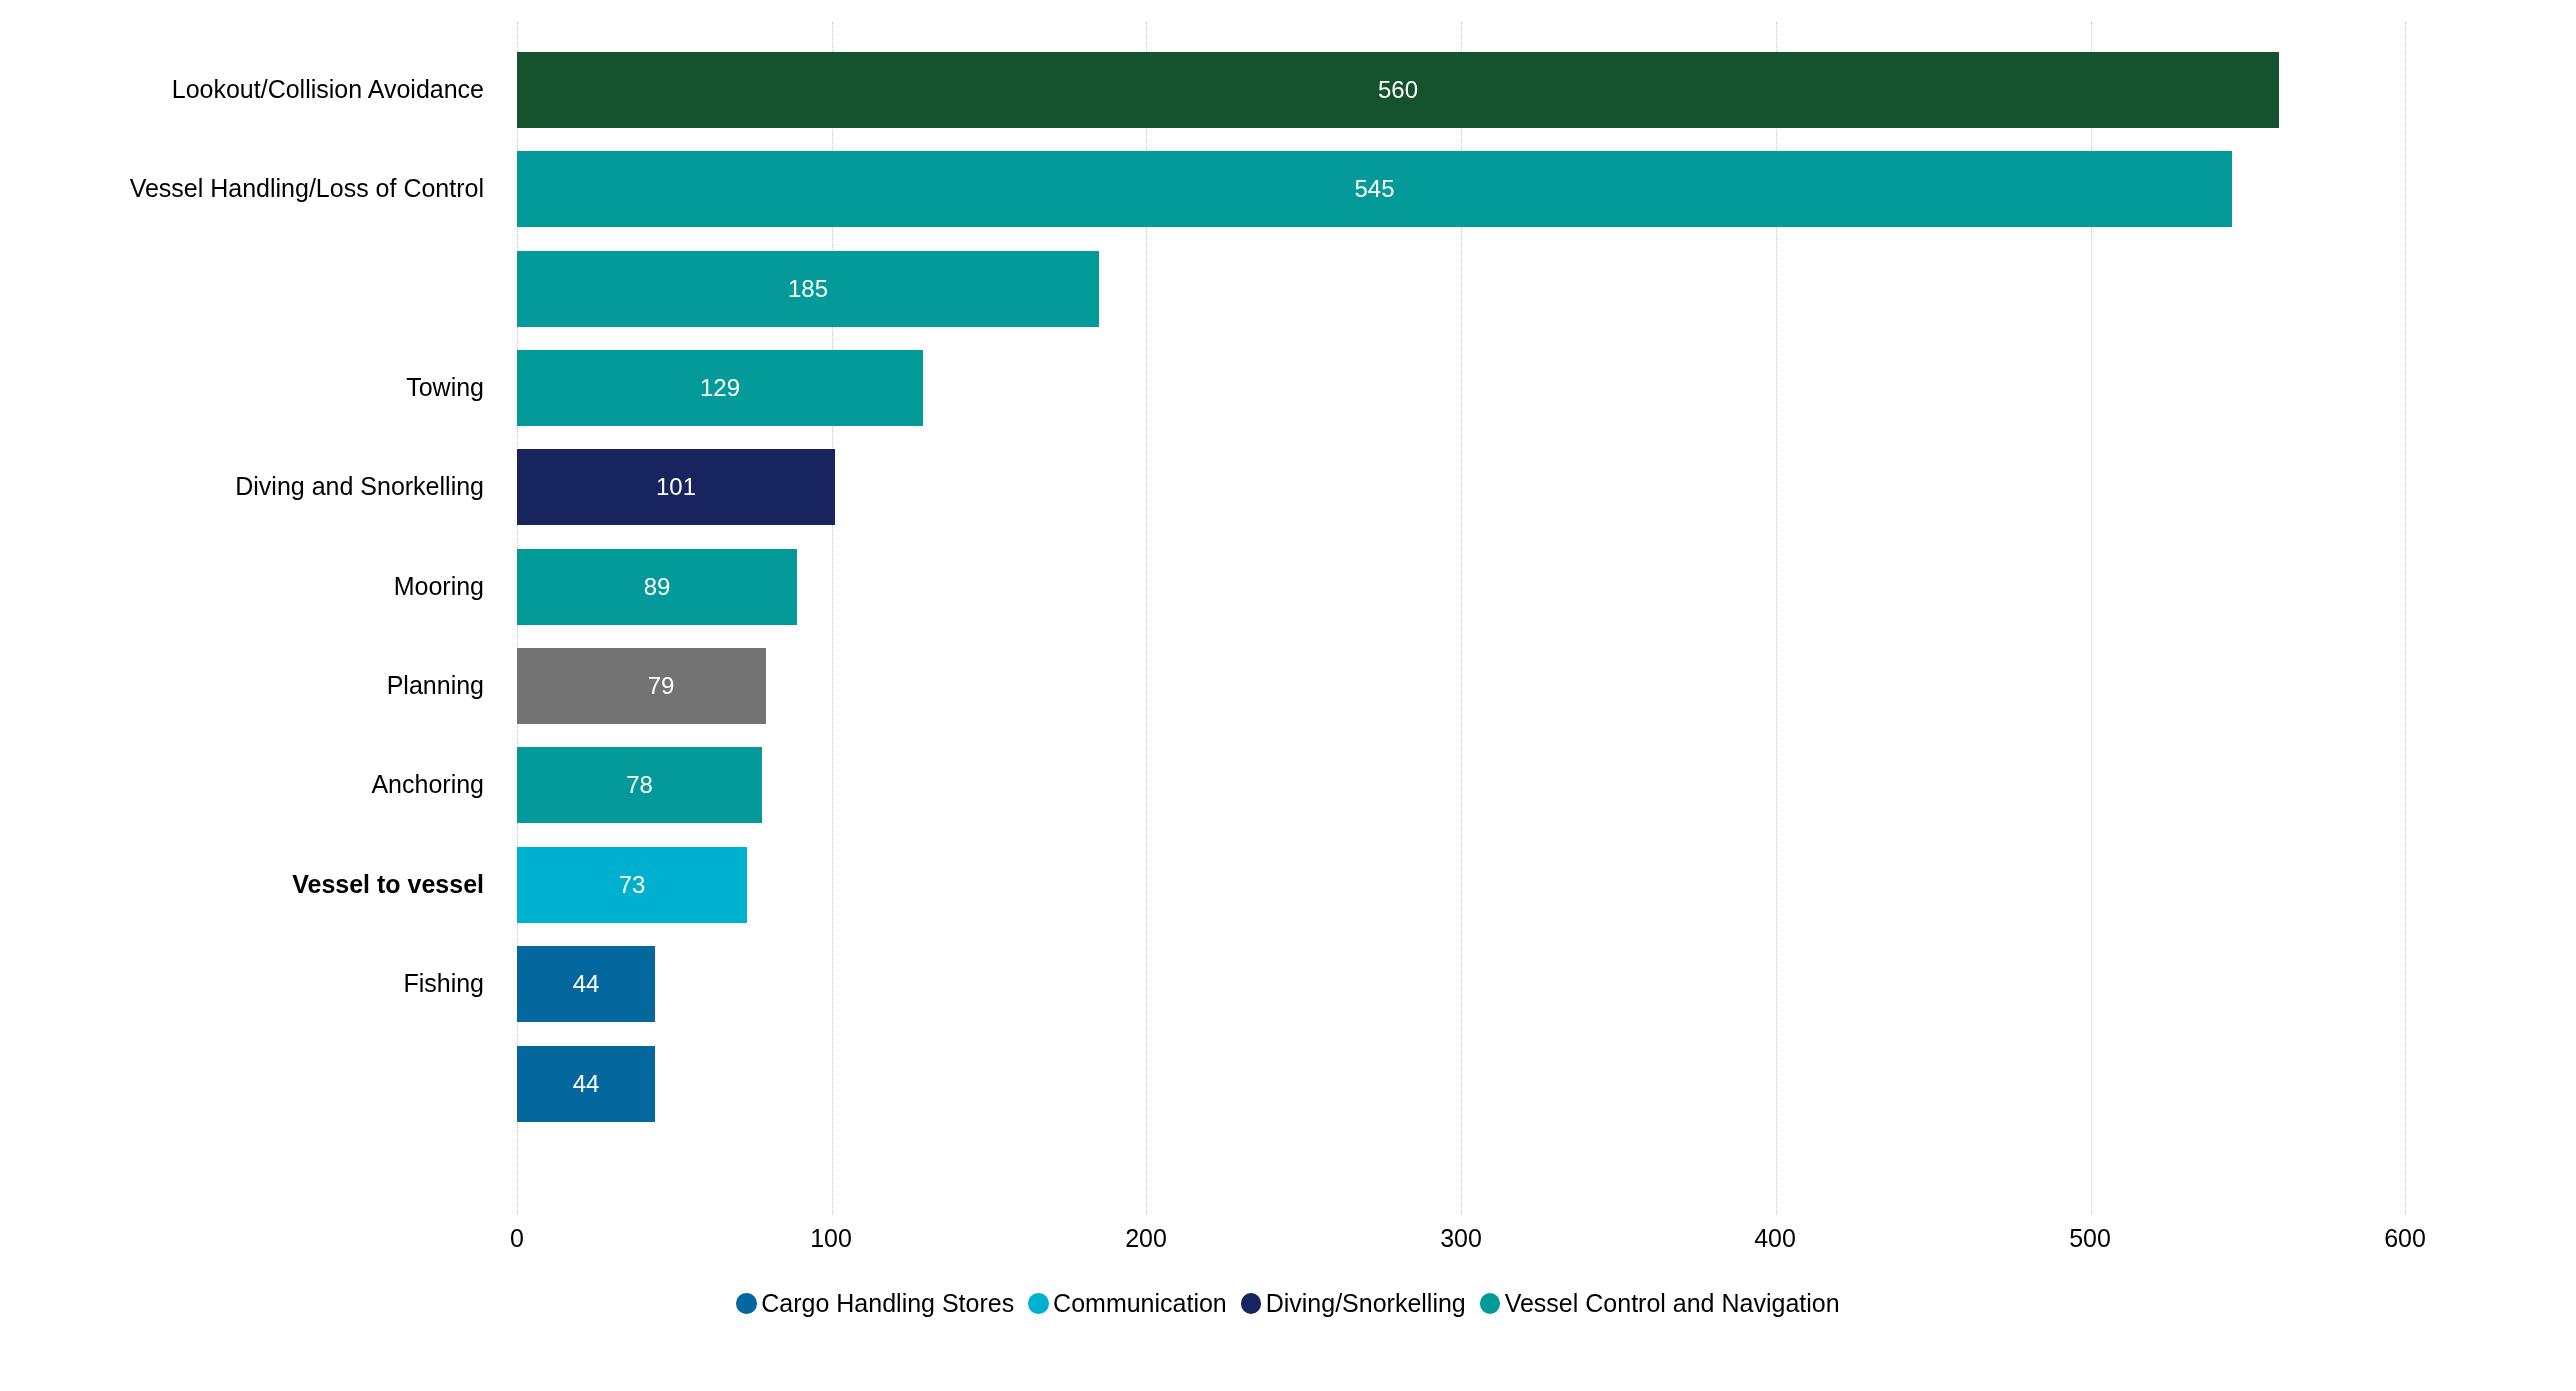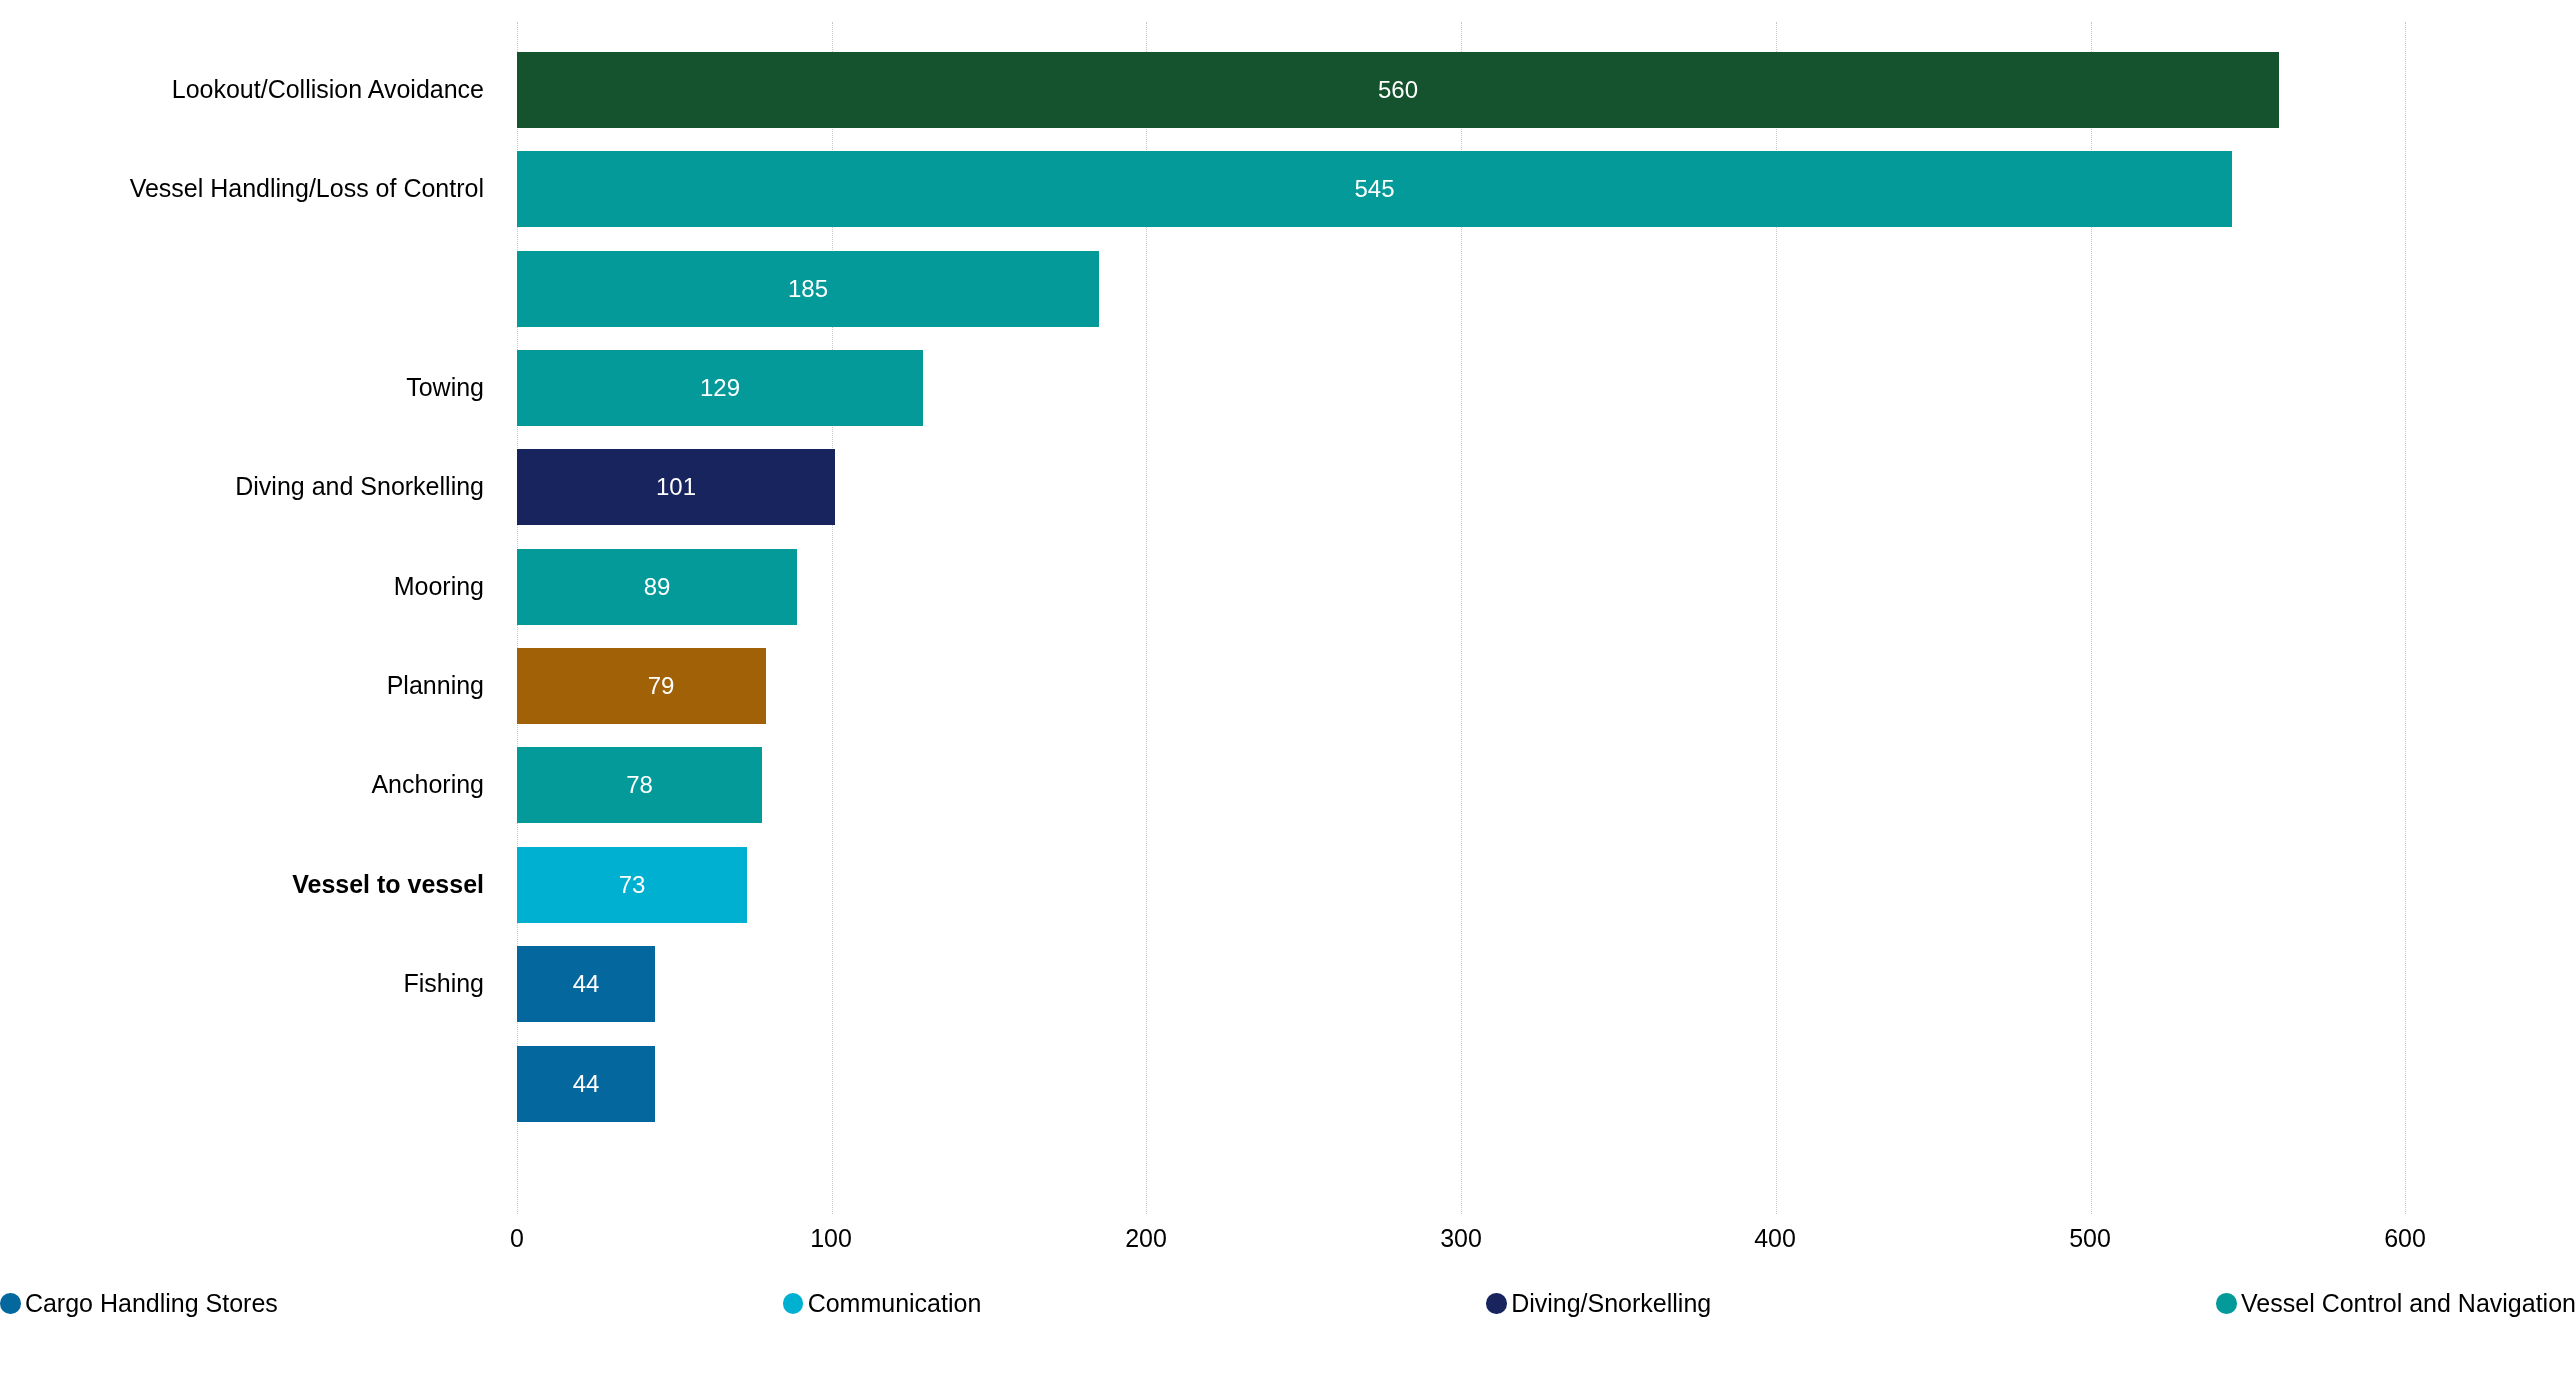--- a/index.html
+++ b/index.html
@@ -106,21 +106,21 @@
   }
 
   
   #legend {
     position: absolute;
     left: 0;
     top: 1289px;
     width: 2576px;
     display: flex;
     align-items: center;
-    justify-content: space-between;
+    justify-content: center;
     gap: 0px;
   }
   .legend-item {
     display: flex;
     align-items: center;
     margin-right: 14px;
   }
   .legend-item:last-child { margin-right: 0; }
   .legend-dot {
     width: 20.6px;
@@ -187,21 +187,21 @@
           <div class="bar" style="width: 318px; background: rgb(23, 36, 94);">
             <span class="bar-value">101</span>
           </div>
         </div>
         <div class="bar-row" style="top: 515px;">
           <div class="bar" style="width: 280px; background: rgb(4, 154, 154);">
             <span class="bar-value">89</span>
           </div>
         </div>
         <div class="bar-row" style="top: 614px;">
-          <div class="bar" style="width: 249px; background: #a16207; padding-left: 39px;">
+          <div class="bar" style="width: 249px; background: #737373; padding-left: 39px;">
             <span class="bar-value">79</span>
           </div>
         </div>
         <div class="bar-row" style="top: 713px;">
           <div class="bar" style="width: 245px; background: rgb(4, 154, 154);">
             <span class="bar-value">78</span>
           </div>
         </div>
         <div class="bar-row" style="top: 813px;">
           <div class="bar" style="width: 230px; background: rgb(0, 176, 209);">

